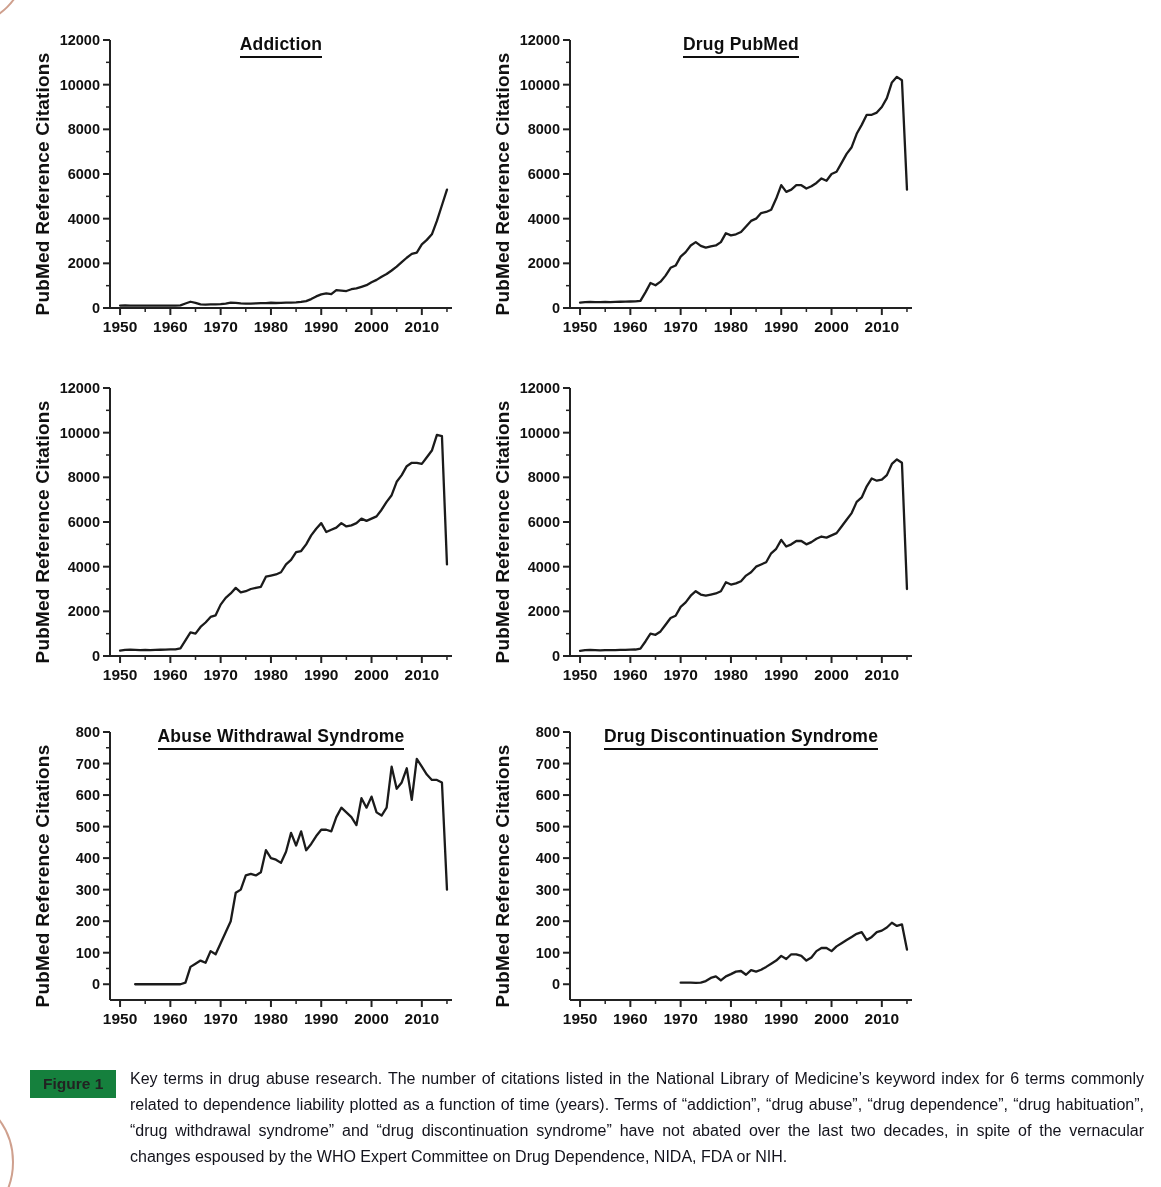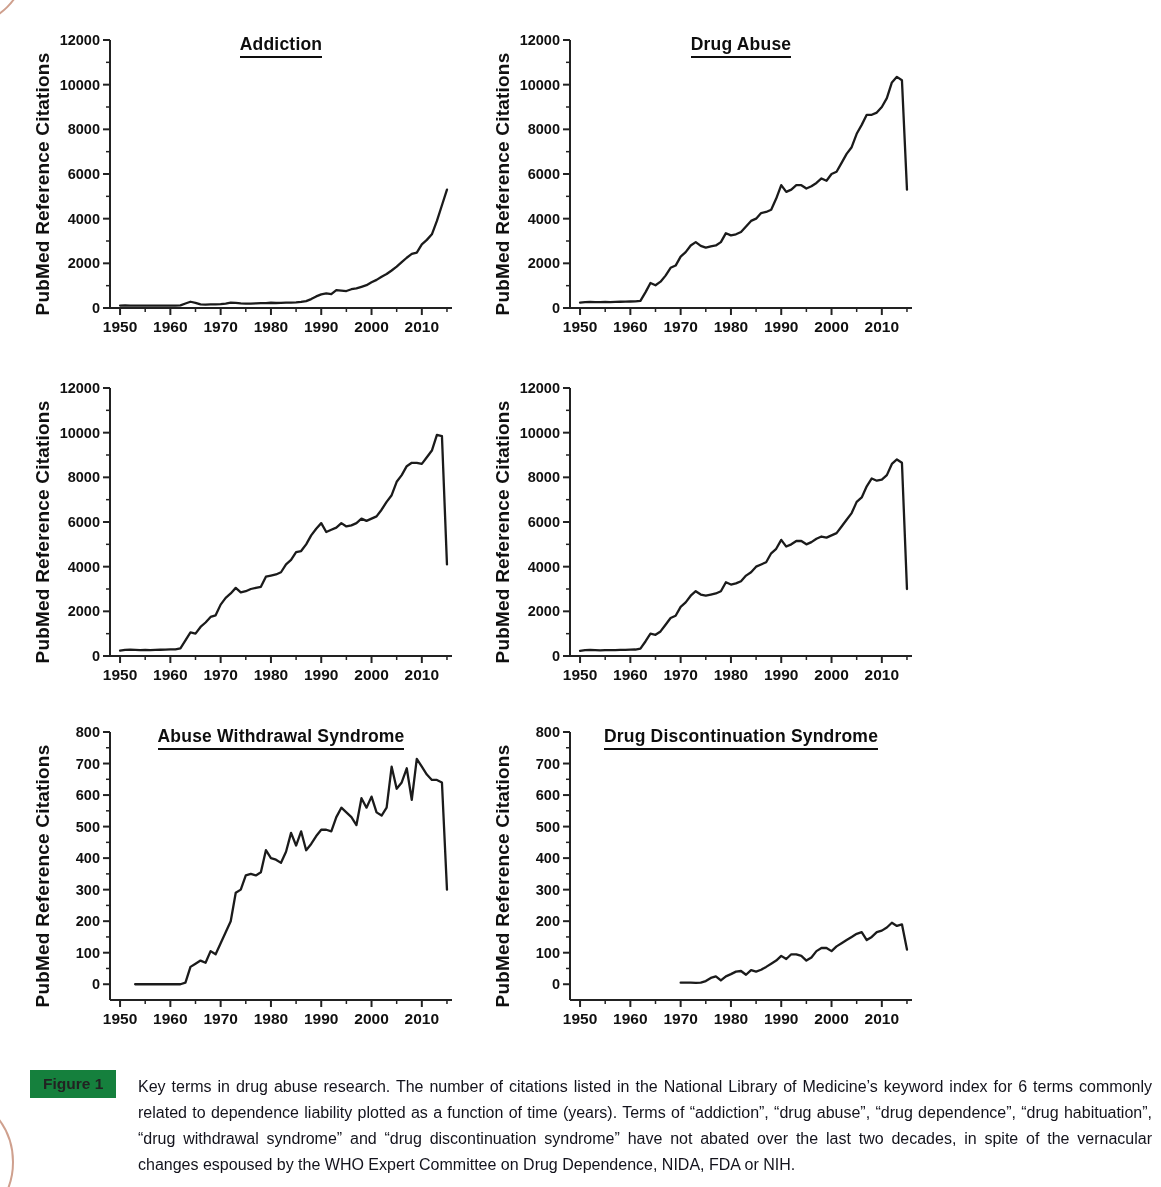--- a/index.html
+++ b/index.html
@@ -26,21 +26,21 @@
   }
   svg text{font-family:"Liberation Sans",sans-serif;font-weight:bold;fill:#101010;}
   .ytick-label{font-size:14.5px;}
   .xtick-label{font-size:15.5px;}
   .caption{position:absolute;left:0;top:1058px;width:1161px;}
   .figure-badge{
     position:absolute;left:30px;top:12px;background:#15803d;color:#222222;
     font-weight:bold;font-size:15.5px;padding:5px 13px;
   }
   .caption-text{
-    position:absolute;left:122px;top:0;width:1014px;margin:16px;
+    position:absolute;left:122px;top:0;width:1014px;margin:8px;
     font-size:16px;line-height:1.63;color:#13131c;text-align:justify;
   }
   .corner-arc{
     position:absolute;border-radius:50%;border:2.5px solid #cfa08e;background:transparent;
   }
   .arc-top-left{width:120px;height:120px;left:-98px;top:-98px;}
   .arc-bottom-left{width:140px;height:140px;left:-130px;top:1090px;}
 </style>
 </head>
 <body>
@@ -101,21 +101,21 @@
         <polyline points="62.06,275.54 67.09,275.43 72.12,275.54 77.15,275.65 82.18,275.54 87.21,275.65 92.24,275.54 97.26,275.65 102.29,275.54 107.32,275.54 112.35,275.54 117.38,275.54 122.41,275.32 127.44,273.53 132.47,271.75 137.50,272.86 142.53,274.43 147.56,274.54 152.59,274.31 157.62,274.43 162.65,274.20 167.68,273.53 172.71,272.64 177.74,272.86 182.76,273.31 187.79,273.64 192.82,273.53 197.85,273.31 202.88,273.20 207.91,273.09 212.94,272.75 217.97,272.98 223.00,272.86 228.03,272.64 233.06,272.53 238.09,272.31 243.12,271.97 248.15,271.08 253.18,269.07 258.21,266.39 263.24,264.38 268.26,263.48 273.29,264.15 278.32,260.13 283.35,260.58 288.38,261.03 293.41,259.24 298.44,258.35 303.47,256.78 308.50,255.22 313.53,252.32 318.56,249.86 323.59,246.73 328.62,244.05 333.65,240.48 338.68,236.68 343.71,232.22 348.74,227.75 353.76,223.95 358.79,222.61 363.82,214.35 368.85,209.88 373.88,204.30 378.91,190.90 383.94,175.27 388.97,159.63" fill="none" stroke="#1b1b1b" stroke-width="2.3" stroke-linejoin="round" stroke-linecap="round"></polyline>
       </svg>
   </div>
 </div>
 
 <div class="chart" style="left:488px;top:30px;">
   <div class="ylabel-box">
       <span>PubMed Reference Citations</span>
     </div>
   <div class="plot-wrap">
-    <div class="chart-title"><span>Drug Abuse</span></div>
+    <div class="chart-title"><span>Drug PubMed</span></div>
     <svg width="405" height="308">
         <line x1="52" y1="10" x2="52" y2="278" stroke="#222222" stroke-width="2"></line>
         <line x1="52" y1="278" x2="394" y2="278" stroke="#222222" stroke-width="2"></line>
         <line x1="52" y1="278" x2="45" y2="278" stroke="#222222" stroke-width="2"></line>
         <text x="42" y="283" text-anchor="end" class="ytick-label">0</text>
         <line x1="52" y1="255.66666666666666" x2="48" y2="255.66666666666666" stroke="#222222" stroke-width="1.5"></line>
         <line x1="52" y1="233.33333333333334" x2="45" y2="233.33333333333334" stroke="#222222" stroke-width="2"></line>
         <text x="42" y="238.33333333333334" text-anchor="end" class="ytick-label">2000</text>
         <line x1="52" y1="211" x2="48" y2="211" stroke="#222222" stroke-width="1.5"></line>
         <line x1="52" y1="188.66666666666669" x2="45" y2="188.66666666666669" stroke="#222222" stroke-width="2"></line>

